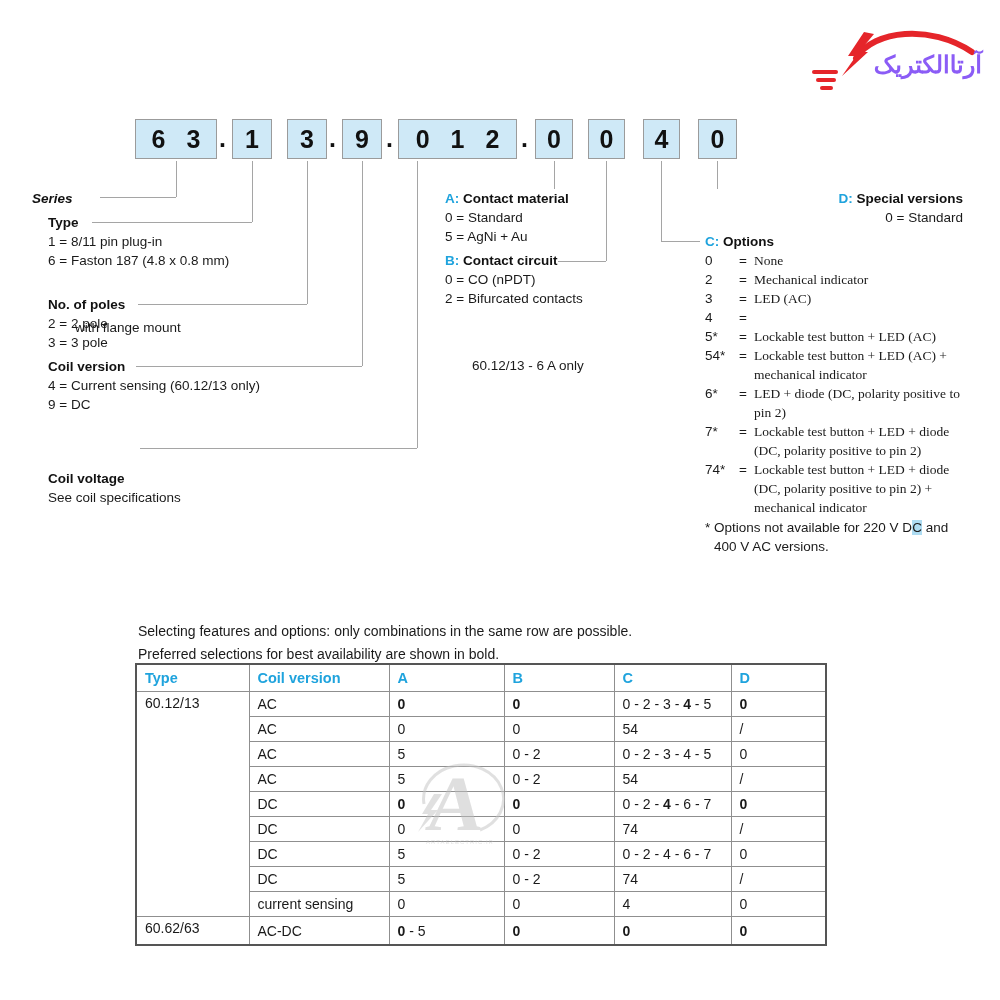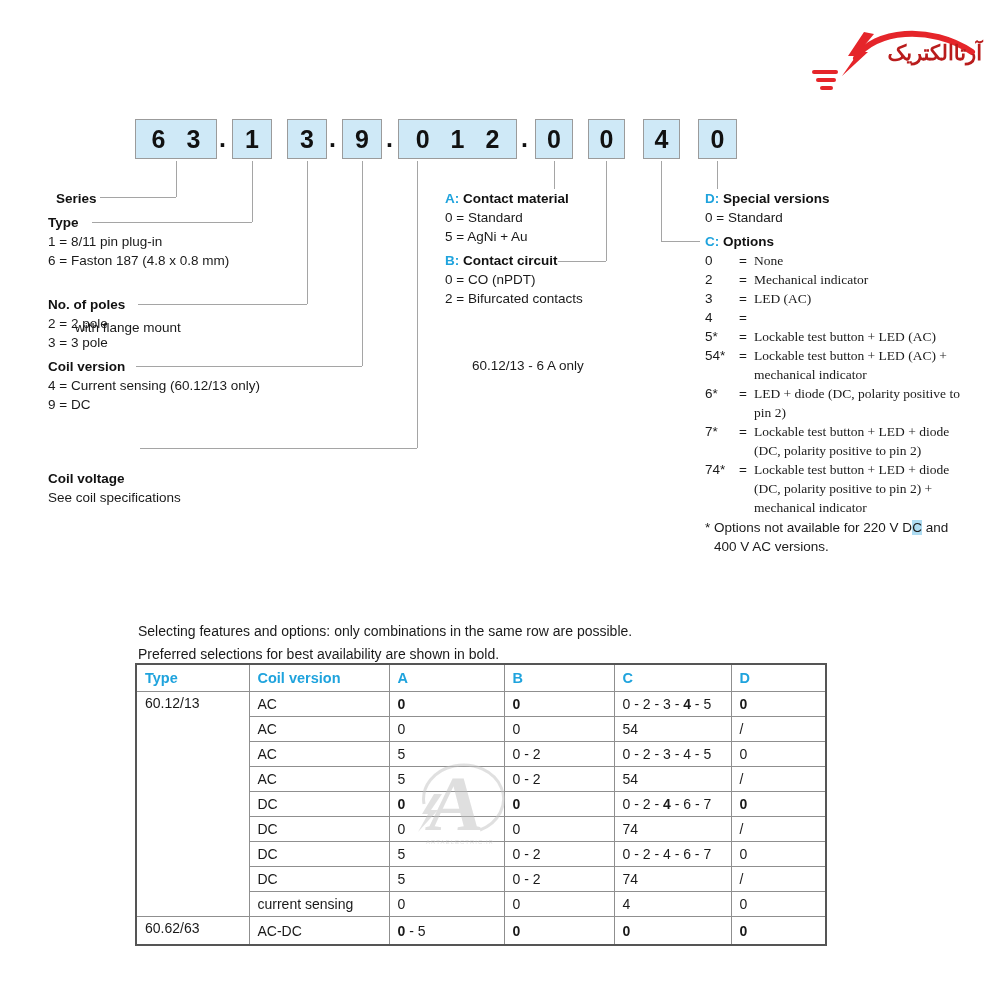--- a/index.html
+++ b/index.html
@@ -44,22 +44,22 @@
   table.sel th,table.sel td{
     border:1px solid #8f8f8f;padding:0 0 0 8px;text-align:left;vertical-align:middle;
     overflow:hidden;white-space:nowrap;
   }
   table.sel th{height:26px;color:#1fa3dd;font-weight:bold;font-size:14.5px;}
   table.sel td{height:24px;}
   table.sel td.typ{vertical-align:top;padding-top:3px;}
   
   .logo{position:absolute;left:812px;top:24px;width:172px;height:72px;}
   .logo-text{
-    position:absolute;right:2px;top:12px;direction:rtl;
-    color:#b91c1c;font-weight:bold;font-size:21px;line-height:34px;white-space:nowrap;
+    position:absolute;right:2px;top:24px;direction:rtl;
+    color:#8b5cf6;font-weight:bold;font-size:24px;line-height:34px;white-space:nowrap;
   }
   .logo-dash{position:absolute;background:#e5252a;height:4px;border-radius:2px;}
   
   .watermark{position:absolute;left:408px;top:742px;opacity:0.5;pointer-events:none;}
 </style>
 </head>
 <body>
 
 <div class="logo">
   <svg width="172" height="72" viewBox="0 0 172 72">
@@ -95,21 +95,21 @@
     <div class="ln v" style="left: 606px; top: 161px; height: 100px;"></div>
     <div class="ln v" style="left: 661px; top: 161px; height: 80px;"></div>
     <div class="ln v" style="left: 717px; top: 161px; height: 28px;"></div>
     <div class="ln h" style="left: 100px; top: 197px; width: 76px;"></div>
     <div class="ln h" style="left: 92px; top: 222px; width: 160px;"></div>
     <div class="ln h" style="left: 138px; top: 304px; width: 169px;"></div>
     <div class="ln h" style="left: 136px; top: 366px; width: 226px;"></div>
     <div class="ln h" style="left: 140px; top: 448px; width: 277px;"></div>
     <div class="ln h" style="left: 558px; top: 261px; width: 48px;"></div>
     <div class="ln h" style="left: 661px; top: 241px; width: 39px;"></div>
-    <div class="sec" style="left: 56px; top: 189px; width: 370px;">
+    <div class="sec" style="left: 32px; top: 189px; width: 370px; font-style: italic;">
       <div class="sec-title">Series</div>
     </div>
     <div class="sec" style="left: 48px; top: 213px; width: 370px;">
       <div class="sec-title">Type</div>
       <div class="item">1 = 8/11 pin plug-in</div>
       <div class="item">6 = Faston 187 (4.8 x 0.8 mm)</div>
       <div class="item ind">with flange mount</div>
     </div>
     <div class="sec" style="left: 48px; top: 295px; width: 370px;">
       <div class="sec-title">No. of poles</div>
@@ -129,21 +129,21 @@
       <div class="sec-title"><span class="ab">A:</span> Contact material</div>
       <div class="item">0 = Standard</div>
       <div class="item">5 = AgNi + Au</div>
     </div>
     <div class="sec" style="left: 445px; top: 251px; width: 250px;">
       <div class="sec-title"><span class="ab">B:</span> Contact circuit</div>
       <div class="item">0 = CO (nPDT)</div>
       <div class="item">2 = Bifurcated contacts</div>
       <div class="item ind">60.12/13 - 6 A only</div>
     </div>
-    <div class="sec" style="left: 705px; top: 189px; width: 258px;">
+    <div class="sec" style="left: 705px; top: 189px; width: 258px; text-align: right;">
       <div class="sec-title"><span class="ab">D:</span> Special versions</div>
       <div class="item">0 = Standard</div>
     </div>
     <div class="sec" style="left: 705px; top: 232px; width: 258px;">
       <div class="sec-title"><span class="ab">C:</span> Options</div>
       <div class="opt">
         <div class="oc">0</div>
         <div class="oe">=</div>
         <div class="ot">None</div>
       </div>

